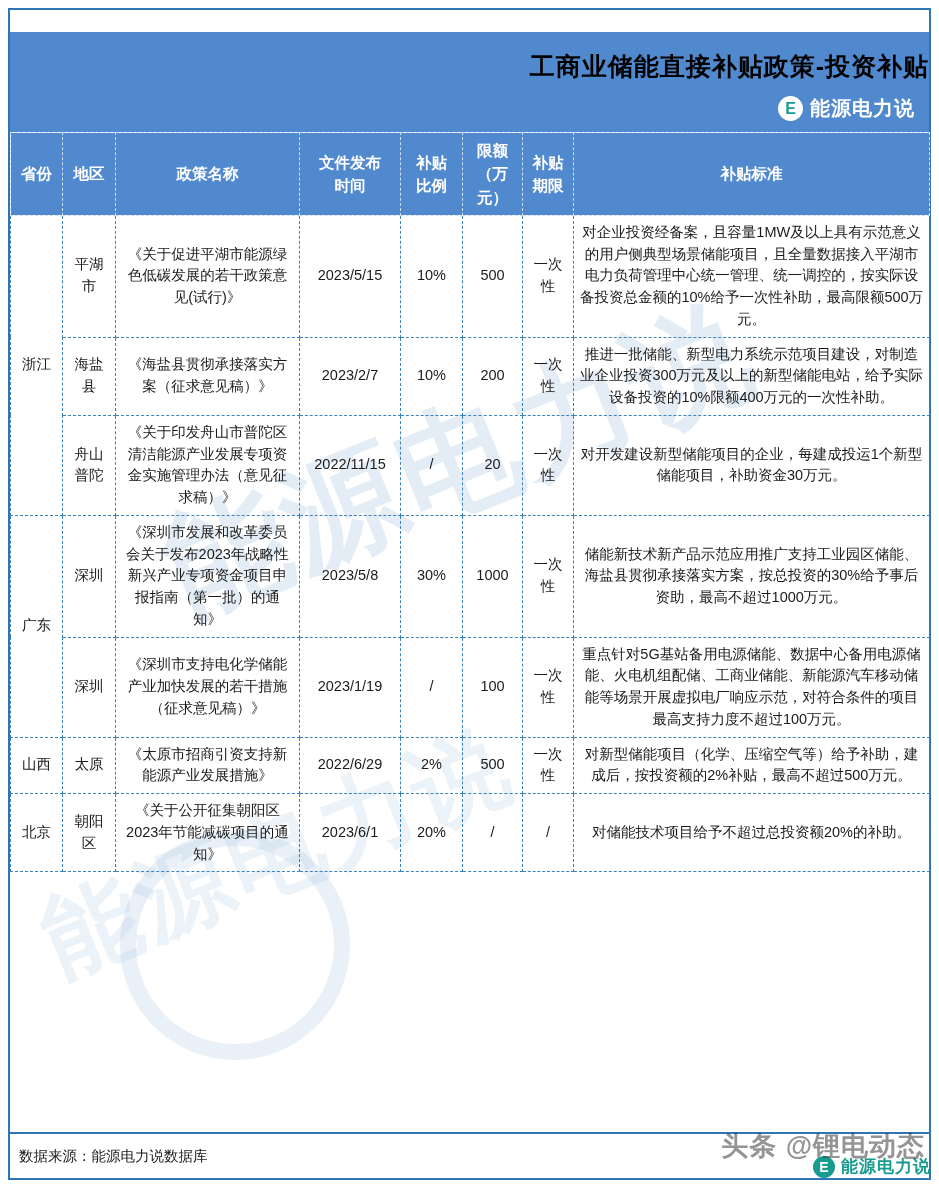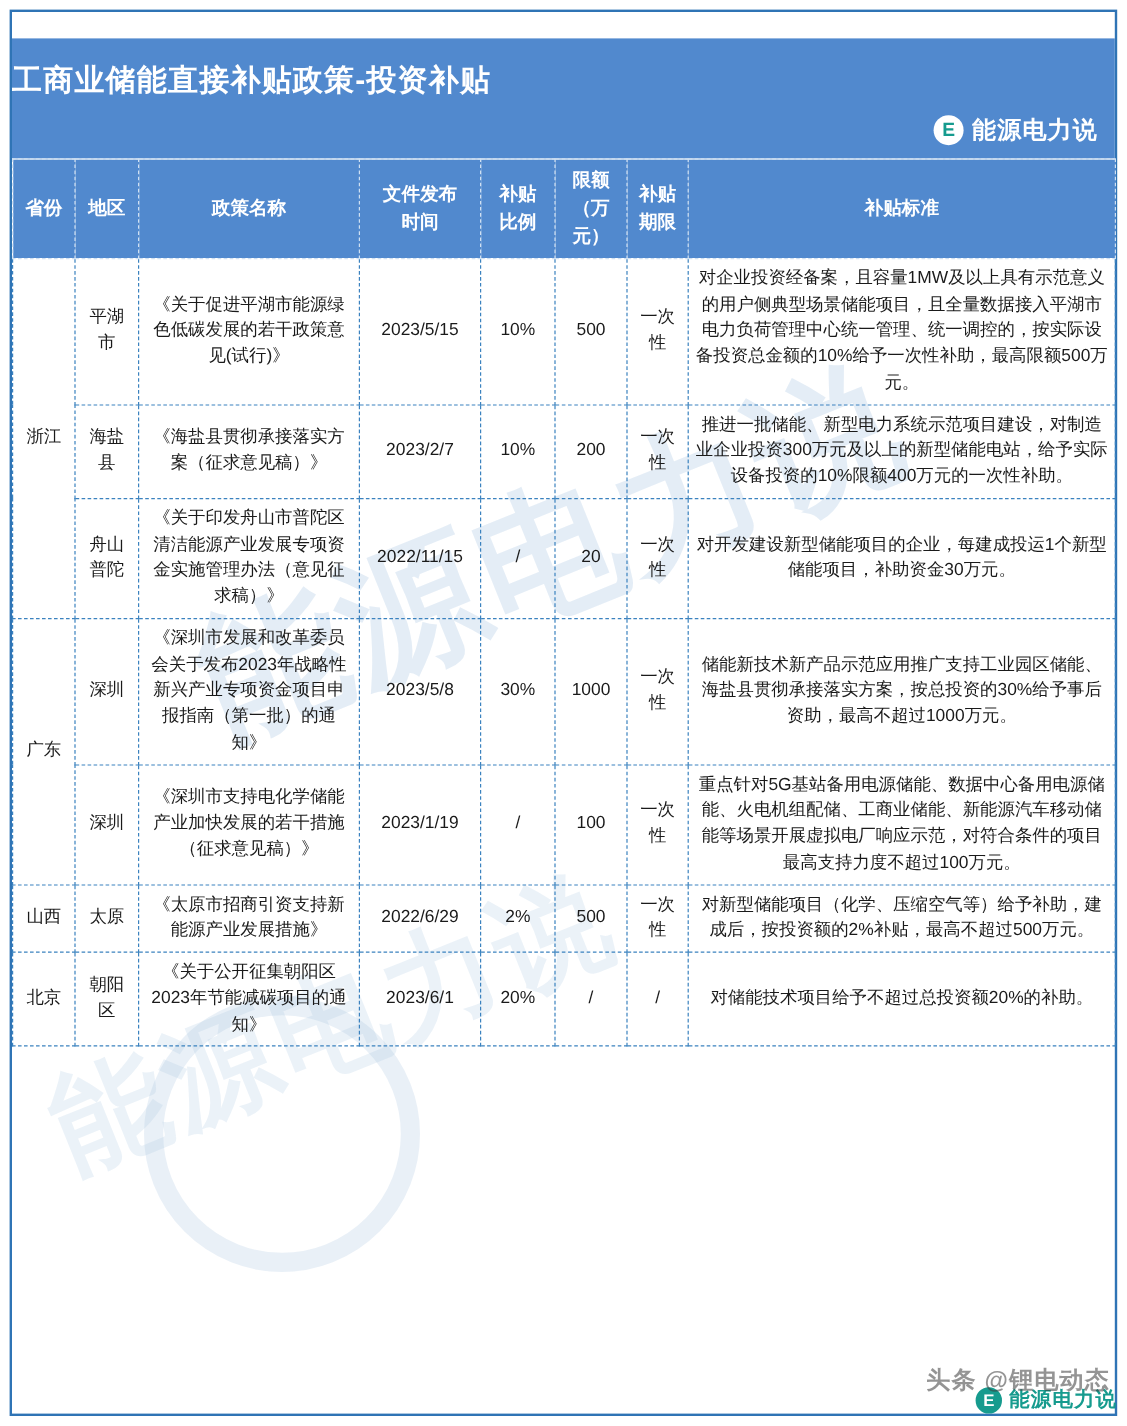--- a/index.html
+++ b/index.html
@@ -59,22 +59,22 @@
     left: 10px; top: 32px;
     width: 919px;
     height: 100px;
     background: #5189ce;
     z-index: 3;
   }
   .title-text {
     position: absolute;
     left: 0; top: 18px;
     width: 919px;
-    text-align: left;
-    color: #ffffff;
+    text-align: right;
+    color: #000000;
     font-size: 25px;
     font-weight: bold;
     letter-spacing: 1px;
   }
   .brand {
     position: absolute;
     right: 14px; top: 63px;
     display: flex;
     align-items: center;
     gap: 7px;
@@ -180,21 +180,21 @@
     font-size: 14px;
   }
   .footer-brand .brand-name {
     color: #169b8e;
     font-size: 17px;
   }
   .toutiao-wm {
     position: absolute;
     right: 14px;
     bottom: 24px;
-    font-size: 20px;
+    font-size: 27px;
     font-weight: bold;
     color: rgba(60, 60, 60, 0.55);
     white-space: nowrap;
     z-index: 5;
     letter-spacing: 1px;
   }
 </style>
 </head>
 <body>
 
@@ -314,19 +314,22 @@
             <td class="c-date">2023/6/1</td>
             <td class="c-ratio">20%</td>
             <td class="c-cap">/</td>
             <td class="c-term narrow-wrap">/</td>
             <td class="c-std">对储能技术项目给予不超过总投资额20%的补助。</td>
           </tr>
         </tbody>
     </table>
   </div>
 
+  <div class="footer">
+    <div class="footer-src">数据来源：能源电力说数据库</div>
+  </div>
   <div class="toutiao-wm">头条 @锂电动态</div>
   <div class="footer-brand">
     <span class="brand-mark">E</span>
     <span class="brand-name">能源电力说</span>
   </div>
 
 </div>
 
 </body></html>

